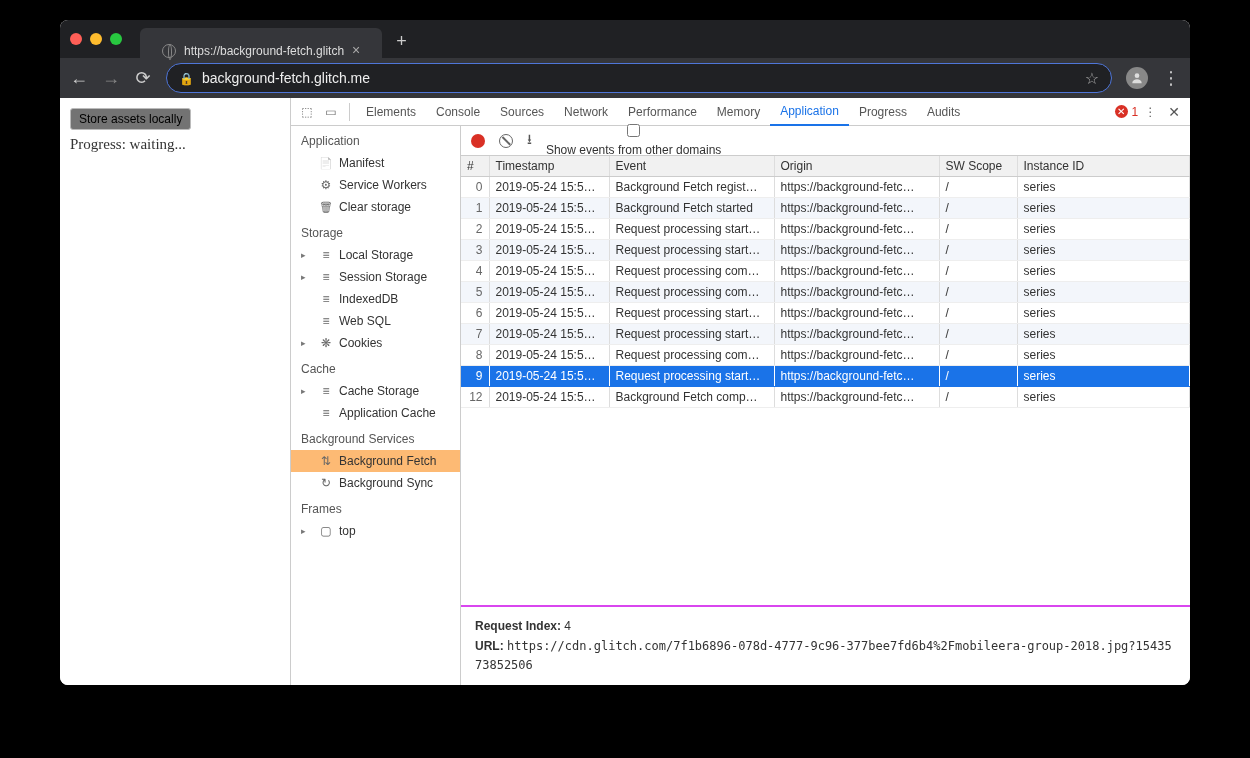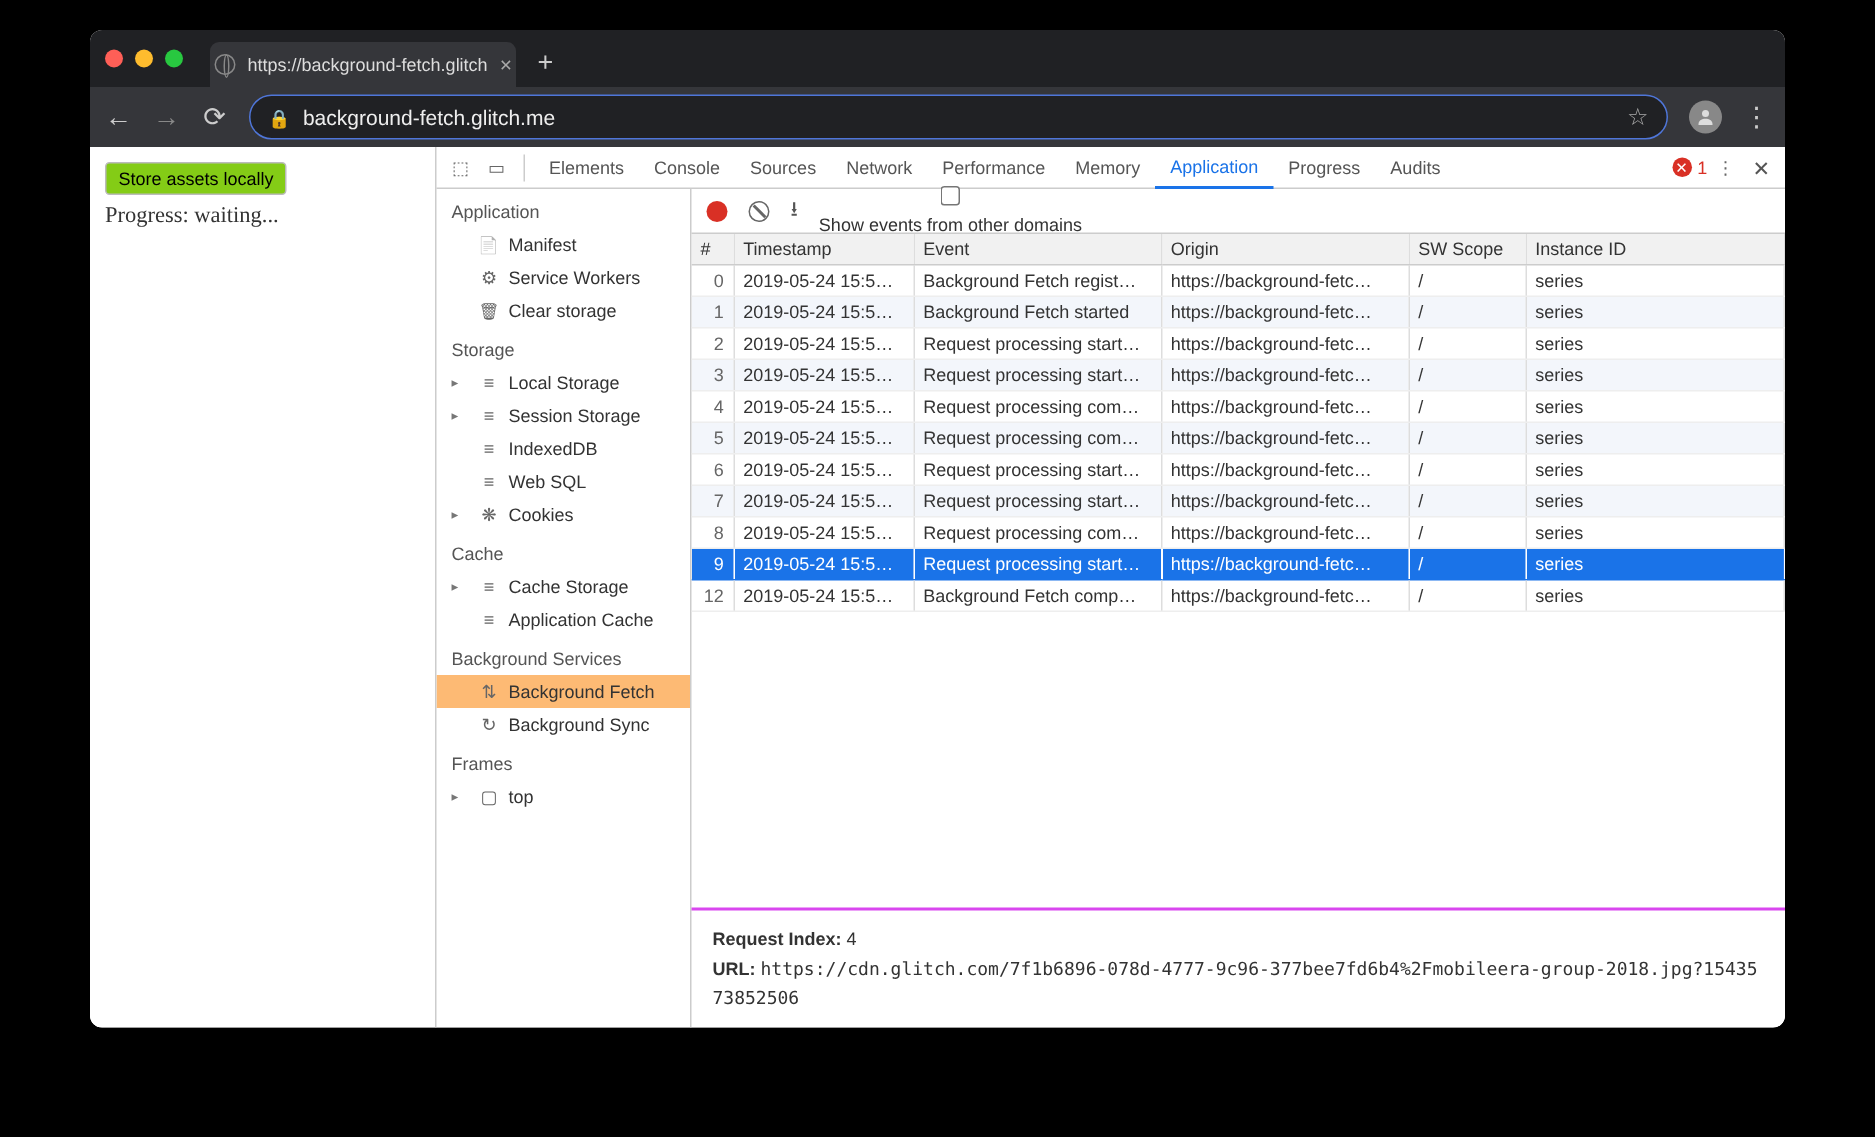--- a/index.html
+++ b/index.html
@@ -29,22 +29,22 @@
     background: #202124;
     display: flex;
     align-items: center;
     padding: 0 10px;
     gap: 8px;
   }
   .traffic { display: flex; gap: 8px; margin-right: 10px; }
   .traffic span { width: 12px; height: 12px; border-radius: 50%; display:block; }
   .tl-close{background:#ff5f57;} .tl-min{background:#febc2e;} .tl-max{background:#28c840;}
   .tab {
-    background:#35363a; color:#ddd; height:30px; display:flex; align-items:center;
-    padding:0 3px; border-radius:6px 6px 0 0; gap:8px; font-size:12px; max-width:250px;
+    background:#35363a; color:#ddd; height:30px; display:flex; align-items:flex-end;
+    padding:0 22px; border-radius:6px 6px 0 0; gap:8px; font-size:12px; max-width:250px;
     margin-top:8px;
   }
   .tab .globe{width:14px;height:14px;border:1.5px solid #888;border-radius:50%;position:relative;}
   .tab .globe::before{content:"";position:absolute;left:5px;top:-1px;width:2px;height:14px;border:1px solid #888;border-radius:50%;}
   .tab .x{color:#aaa;font-size:14px;cursor:pointer;}
   .newtab{color:#ccc;font-size:18px;margin-left:6px;margin-top:4px;cursor:pointer;}
   
   .addrbar {
     height:40px; background:#35363a; display:flex; align-items:center;
     padding:0 10px; gap:14px; color:#ccc;
@@ -63,21 +63,21 @@
   .kebab{color:#ccc;font-size:18px;cursor:pointer;}
   
   .content {
     flex:1; display:flex; background:#fff;
   }
   .page {
     width:230px; padding:10px; font-family: "Times New Roman", serif; font-size:15px;
   }
   .page button{
     font-family:-apple-system,sans-serif;font-size:12px;padding:3px 8px;
-    background:#84cc16;border:1px solid #bbb;border-radius:3px;margin-bottom:6px;cursor:pointer;
+    background:#737373;border:1px solid #bbb;border-radius:3px;margin-bottom:6px;cursor:pointer;
   }
   
   .devtools{
     flex:1; border-left:1px solid #ccc; display:flex; flex-direction:column;
     font-size:12px; color:#333;
   }
   .dt-tabbar{
     height:28px;border-bottom:1px solid #ccc;display:flex;align-items:center;
     gap:0;padding:0 4px;
   }

